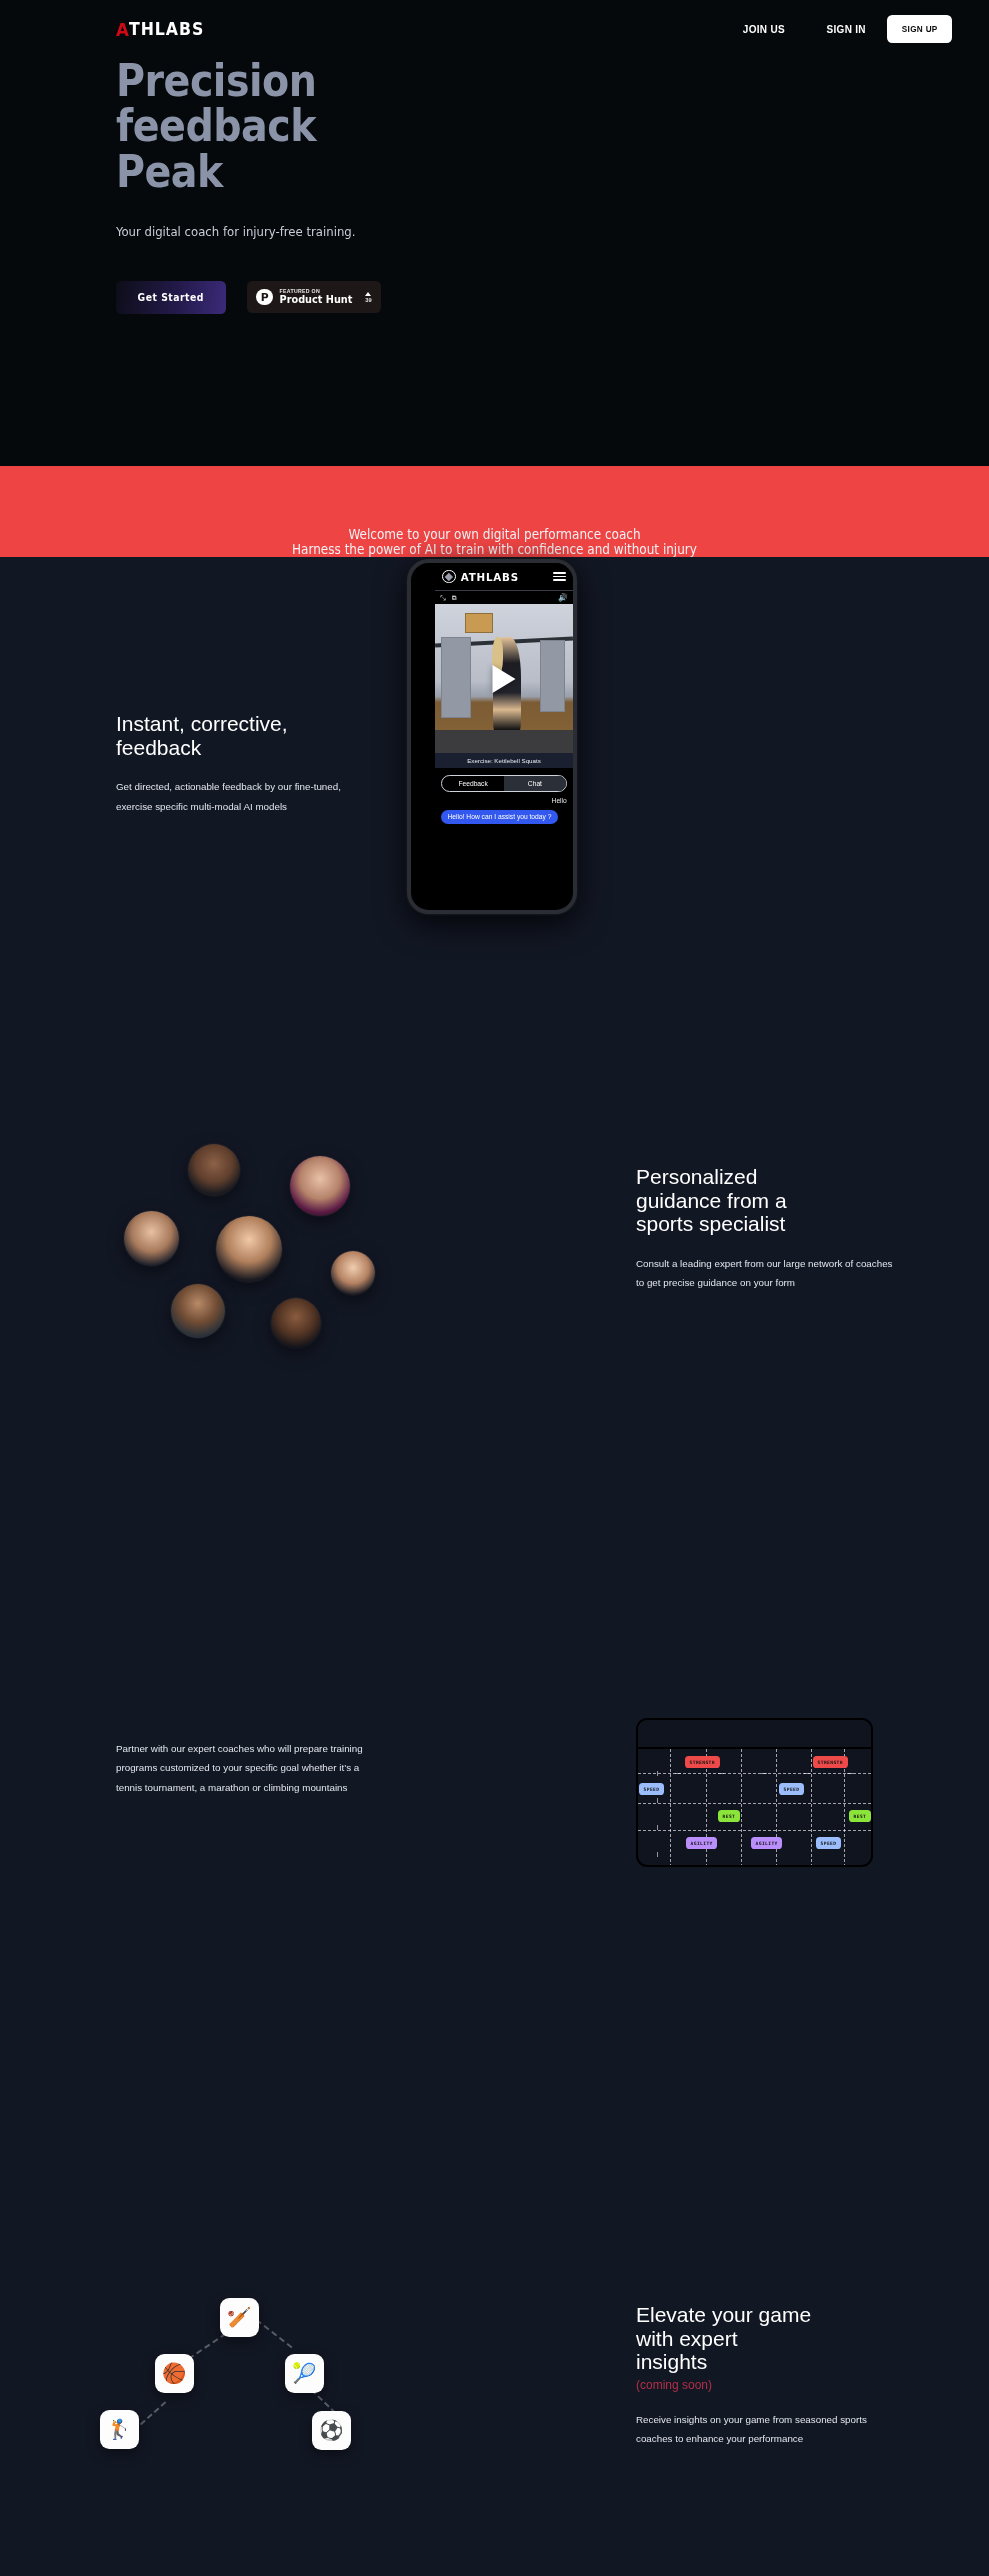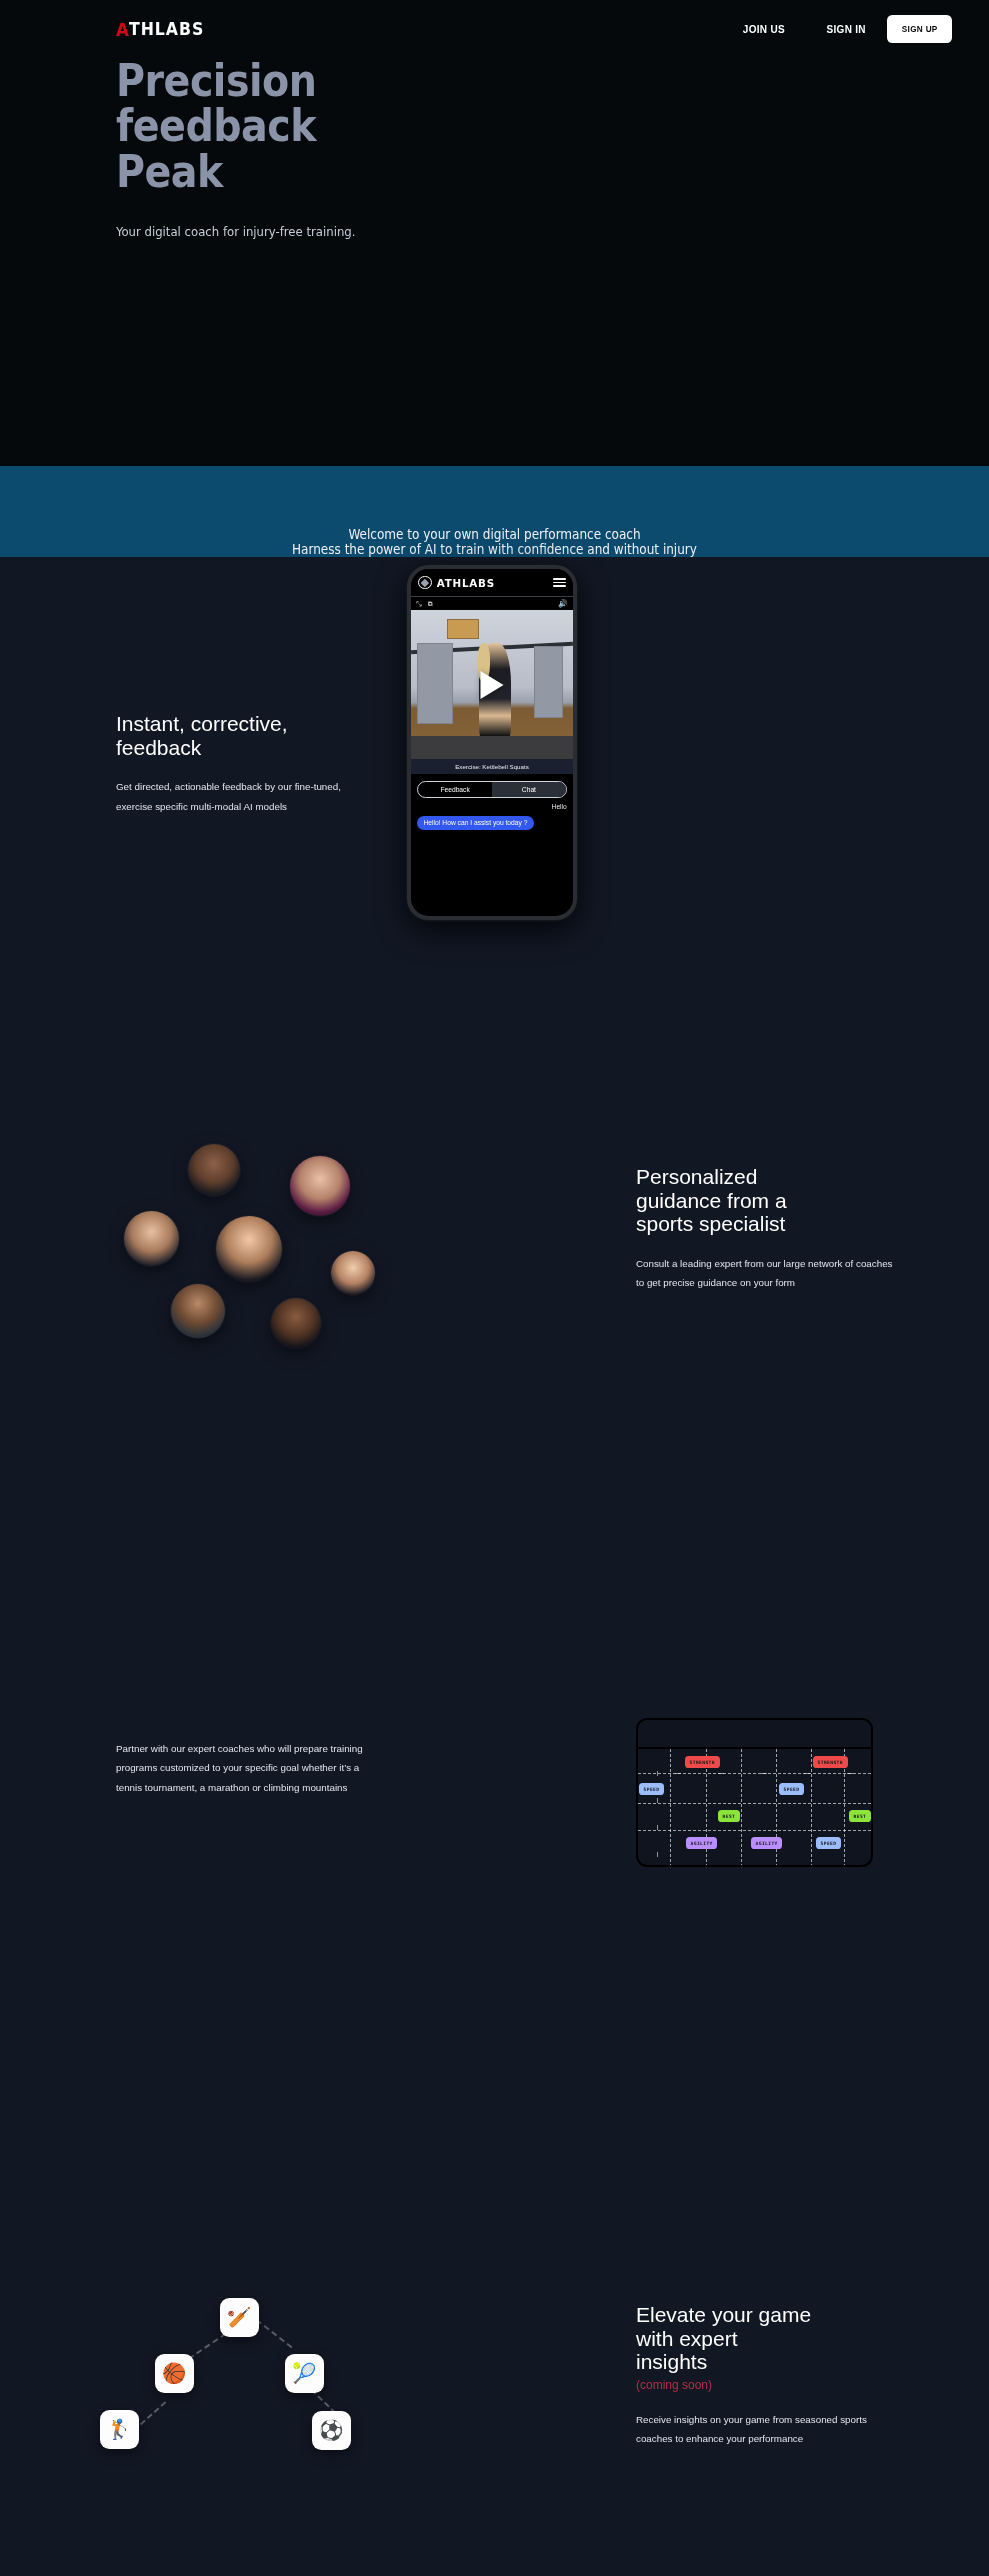--- a/index.html
+++ b/index.html
@@ -153,42 +153,42 @@
   .carousel-arrow {
     position: absolute; top: 50%; transform: translateY(-50%);
     width: 11.3px; height: 11.3px; border-radius: 50%; background: rgba(255,255,255,.88);
     color: #111; font-size: 6.2px; display: flex; align-items: center; justify-content: center;
     cursor: pointer; z-index: 8;
   }
   .carousel-arrow.left { left: 3.1px; }
   .carousel-arrow.right { right: 3.1px; }
 
   
-  .welcome { padding: 61px 0 0; text-align: center; background: #0c4a6e; }
+  .welcome { padding: 61px 0 0; text-align: center; background: #ef4444; }
   .welcome h2 {
     font-size: 13.4px; font-weight: 400; color: #f0f2f6;
     font-family: "DejaVu Sans", sans-serif; font-stretch: condensed;
   }
   .welcome p {
     font-size: 13.4px; font-weight: 400; color: #f0f2f6;
     font-family: "DejaVu Sans", sans-serif; font-stretch: condensed;
   }
 
   
   .feature { position: relative; width: 989px; background: #121724; }
   .feat-text { position: absolute; width: 258px; }
   .feat-h { font-size: 21px; line-height: 1.13; font-weight: 400; color: #ffffff; }
   .feat-soon { margin-top: 4.1px; font-size: 12px; color: #b23047; }
   .feat-p {
     margin-top: 17.5px; font-size: 9.8px; line-height: 2.0; color: #e3e6ed; font-weight: 400;
   }
 
   
   .sec-feedback { height: 551px; }
-  .fb-phone { position: absolute; left: 407px; top: 8px; width: 170px; height: 355px; }
+  .fb-phone { position: absolute; left: 407px; top: 2px; width: 170px; height: 355px; padding-left: 24px; }
   .app-head {
     height: 28px; background: #000; display: flex; align-items: center;
     padding: 0 7.2px; gap: 5.2px; border-bottom: 1px solid #3a3d44; position: relative; z-index: 5;
   }
   .app-mark {
     width: 13.4px; height: 13.4px; border-radius: 50%; border: 1px solid #fff;
     display: flex; align-items: center; justify-content: center;
   }
   .app-mark i { width: 5.7px; height: 5.7px; background: #9aa0ab; transform: rotate(45deg); display: block; }
   .app-name { font-size: 10.3px; font-weight: 700; letter-spacing: 0.8px; font-family: "DejaVu Sans", sans-serif; }
@@ -312,20 +312,34 @@
     </div>
 
     <div class="hero-inner">
       <div class="hero-copy">
         <h1 class="hero-title">
           <span>Precision</span><br>
           <span>feedback</span><br>
           <span>Peak</span><br>
         </h1>
         <p class="hero-sub">Your digital coach for injury-free training.</p>
+        <div class="hero-actions">
+          <button class="get-started">Get Started</button>
+          <div class="ph-badge">
+            <div class="ph-logo">P</div>
+            <div class="ph-texts">
+              <span class="ph-small">FEATURED ON</span>
+              <span class="ph-big">Product Hunt</span>
+            </div>
+            <div class="ph-votes">
+              <div class="ph-arrow"></div>
+              <span class="ph-count">39</span>
+            </div>
+          </div>
+        </div>
       </div>
 
     </div>
   </section>
 
   <section class="welcome">
     <h2>Welcome to your own digital performance coach</h2>
     <p>Harness the power of AI to train with confidence and without injury</p>
   </section>
 

